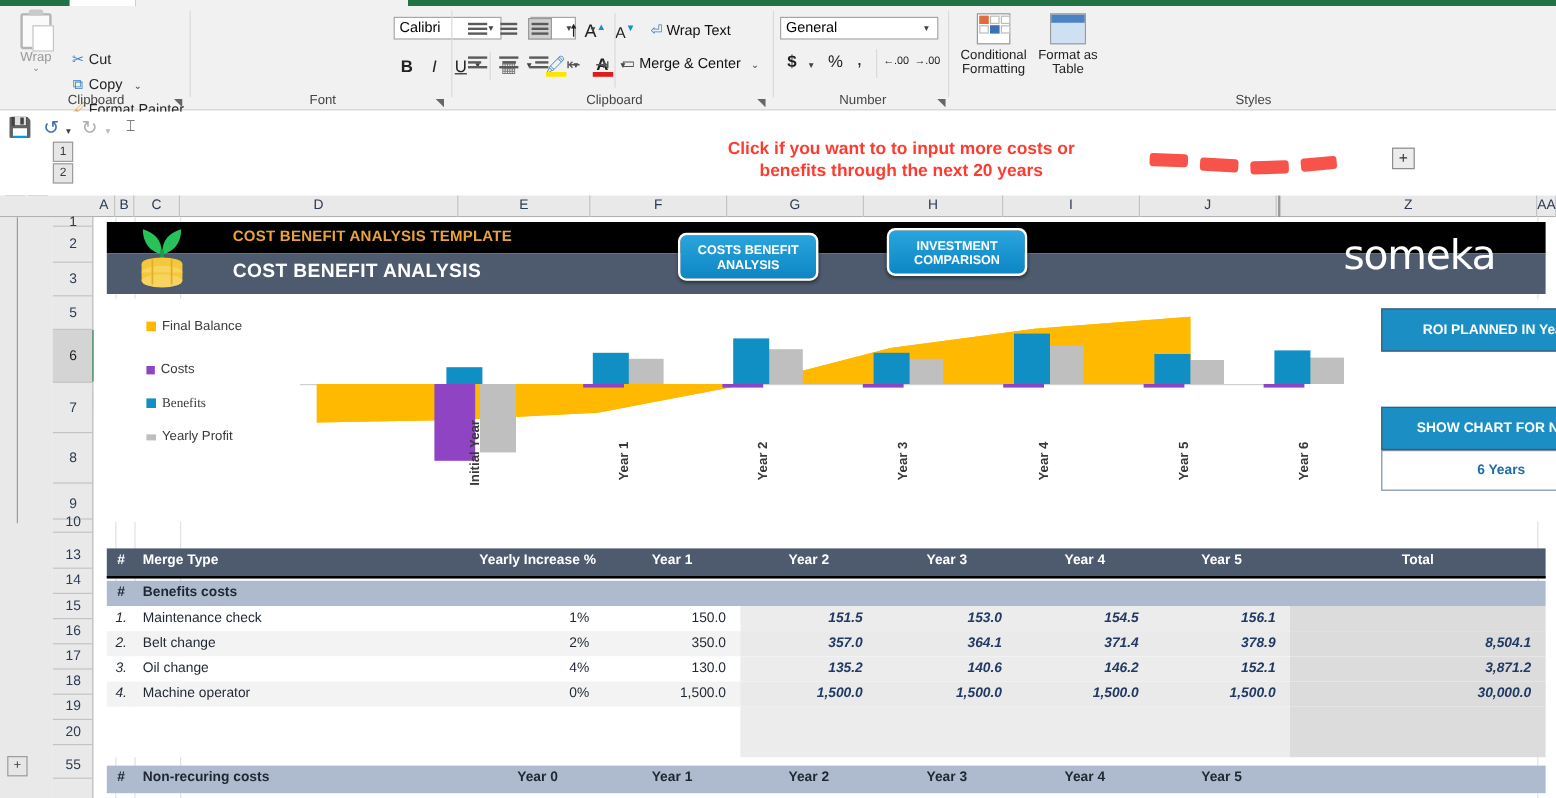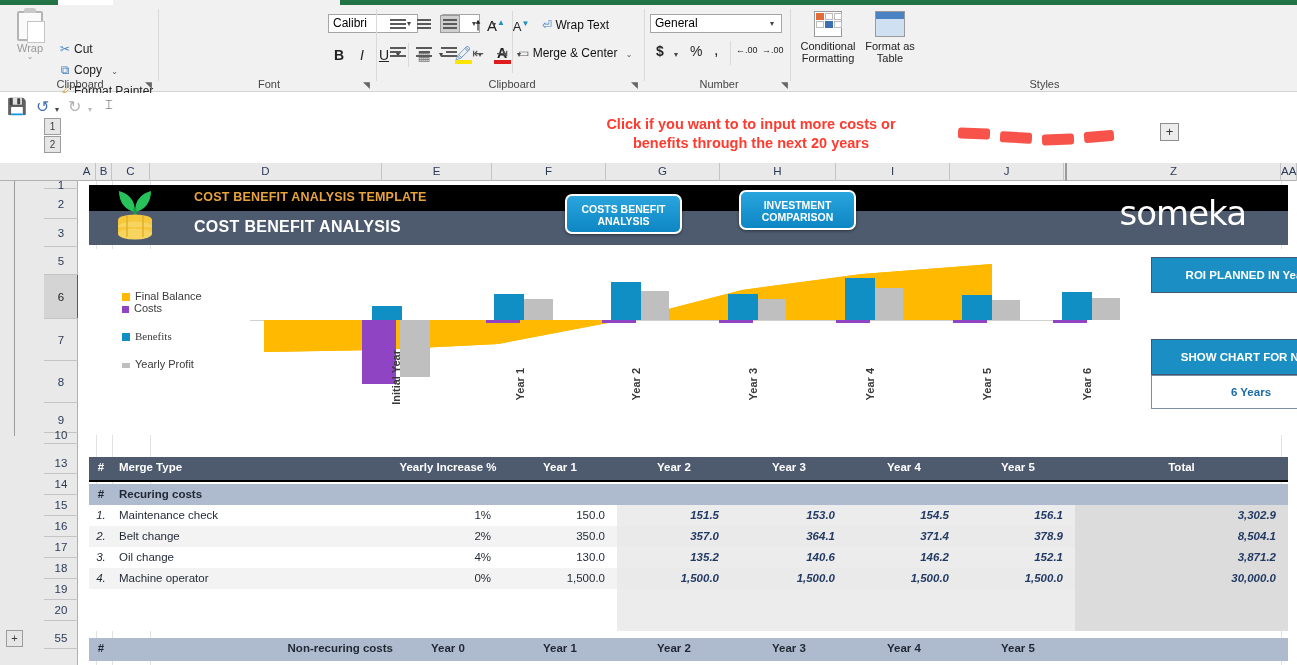--- a/index.html
+++ b/index.html
@@ -565,21 +565,21 @@
       <div class="nav-btn" style="left:650px;top:5px;width:117px;height:40px;">
         <div>INVESTMENT</div>
         <div>COMPARISON</div>
       </div>
 
       <div class="someka">someka</div>
     </div>
 
     <div class="chartpanel">
 
-      <div class="legend-item" style="left:32px;top:40px;">
+      <div class="legend-item" style="left:32px;top:16px;">
         <span class="legend-sw" style="background:#ffb900;"></span><span>Final Balance</span>
       </div>
       <div class="legend-item" style="left:32px;top:52px;">
         <span class="legend-sw" style="background:#8f44c4;width:7px;height:7px;"></span><span>Costs</span>
       </div>
       <div class="legend-item" style="left:32px;top:80px;font-family:Liberation Serif, serif;">
         <span class="legend-sw" style="background:#0f8fc4;"></span><span>Benefits</span>
       </div>
       <div class="legend-item" style="left:32px;top:108px;">
         <span class="legend-sw" style="background:#bfbfbf;height:5px;"></span><span>Yearly Profit</span>
@@ -638,35 +638,34 @@
         <div class="dt-cell c-ctr" style="left:414px;width:114px;">Year 1</div>
         <div class="dt-cell c-ctr" style="left:528px;width:114px;">Year 2</div>
         <div class="dt-cell c-ctr" style="left:642px;width:116px;">Year 3</div>
         <div class="dt-cell c-ctr" style="left:758px;width:114px;">Year 4</div>
         <div class="dt-cell c-ctr" style="left:872px;width:114px;">Year 5</div>
         <div class="dt-cell c-ctr" style="left:986px;width:213px;">Total</div>
       </div>
 
       <div class="dt-row dt-sub" style="top:27px;height:21px;">
         <div class="dt-cell c-hash" style="left:0;">#</div>
-        <div class="dt-cell c-name" style="left:24px;width:280px;">Recuring costs</div>
+        <div class="dt-cell c-name" style="left:24px;width:280px;">Benefits costs</div>
       </div>
 
       <div class="dt-row dt-body zebra-a" style="top:48px;height:21px;">
         <div class="shade" style="left:528px;width:458px;"></div>
         <div class="shade" style="left:986px;width:213px;background:#dcdcdc;"></div>
         <div class="dt-cell c-hash" style="left:0;font-style:italic;">1.</div>
         <div class="dt-cell c-name" style="left:24px;width:280px;">Maintenance check</div>
         <div class="dt-cell c-num" style="left:304px;width:110px;">1%</div>
         <div class="dt-cell c-num" style="left:414px;width:114px;">150.0</div>
         <div class="dt-cell c-num ital" style="left:528px;width:114px;">151.5</div>
         <div class="dt-cell c-num ital" style="left:642px;width:116px;">153.0</div>
         <div class="dt-cell c-num ital" style="left:758px;width:114px;">154.5</div>
         <div class="dt-cell c-num ital" style="left:872px;width:114px;">156.1</div>
-        <div class="dt-cell c-num ital" style="left:986px;width:213px;">3,302.9</div>
       </div>
 
       <div class="dt-row dt-body zebra-b" style="top:69px;height:21px;">
         <div class="shade" style="left:528px;width:458px;background:#eaeaea;"></div>
         <div class="shade" style="left:986px;width:213px;background:#dcdcdc;"></div>
         <div class="dt-cell c-hash" style="left:0;font-style:italic;">2.</div>
         <div class="dt-cell c-name" style="left:24px;width:280px;">Belt change</div>
         <div class="dt-cell c-num" style="left:304px;width:110px;">2%</div>
         <div class="dt-cell c-num" style="left:414px;width:114px;">350.0</div>
         <div class="dt-cell c-num ital" style="left:528px;width:114px;">357.0</div>
@@ -708,21 +707,21 @@
         <div class="shade" style="left:528px;width:458px;"></div>
         <div class="shade" style="left:986px;width:213px;background:#dcdcdc;"></div>
       </div>
       <div class="dt-row" style="top:153px;height:21px;background:#ffffff;">
         <div class="shade" style="left:528px;width:458px;"></div>
         <div class="shade" style="left:986px;width:213px;background:#dcdcdc;"></div>
       </div>
 
       <div class="dt-row dt-sub" style="top:181px;height:23px;">
         <div class="dt-cell c-hash" style="left:0;">#</div>
-        <div class="dt-cell c-name" style="left:24px;width:280px;text-align:right;">Non-recuring costs</div>
+        <div class="dt-cell c-name" style="left:24px;width:280px;">Non-recuring costs</div>
         <div class="dt-cell c-ctr" style="left:304px;width:110px;">Year 0</div>
         <div class="dt-cell c-ctr" style="left:414px;width:114px;">Year 1</div>
         <div class="dt-cell c-ctr" style="left:528px;width:114px;">Year 2</div>
         <div class="dt-cell c-ctr" style="left:642px;width:116px;">Year 3</div>
         <div class="dt-cell c-ctr" style="left:758px;width:114px;">Year 4</div>
         <div class="dt-cell c-ctr" style="left:872px;width:114px;">Year 5</div>
       </div>
     </div>
 
   </div>

